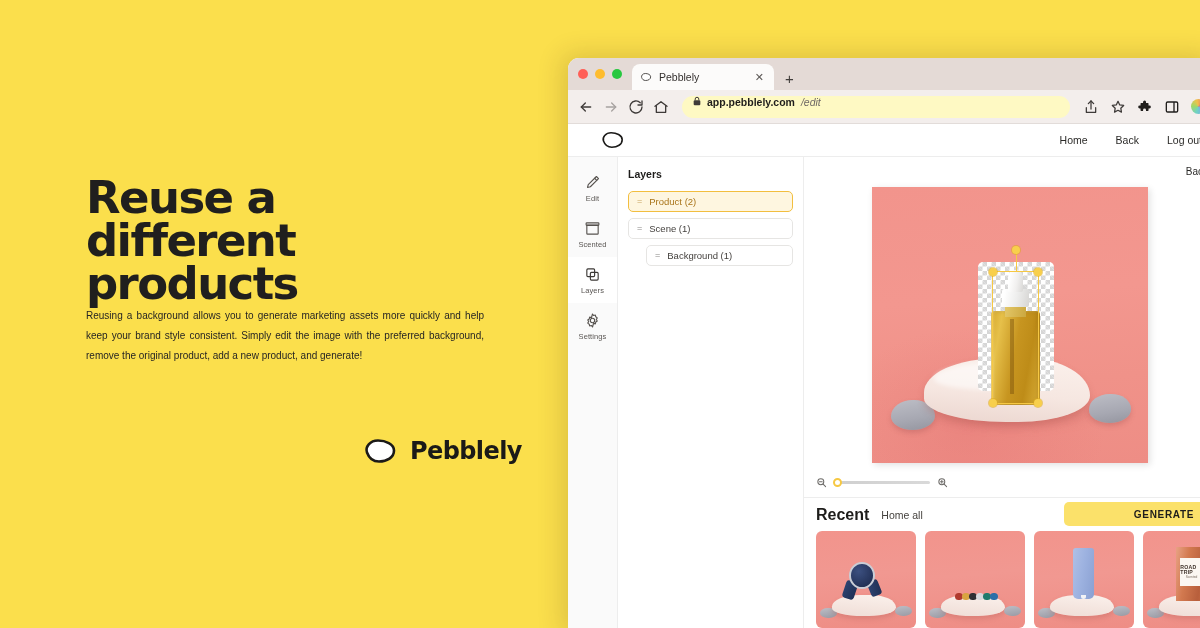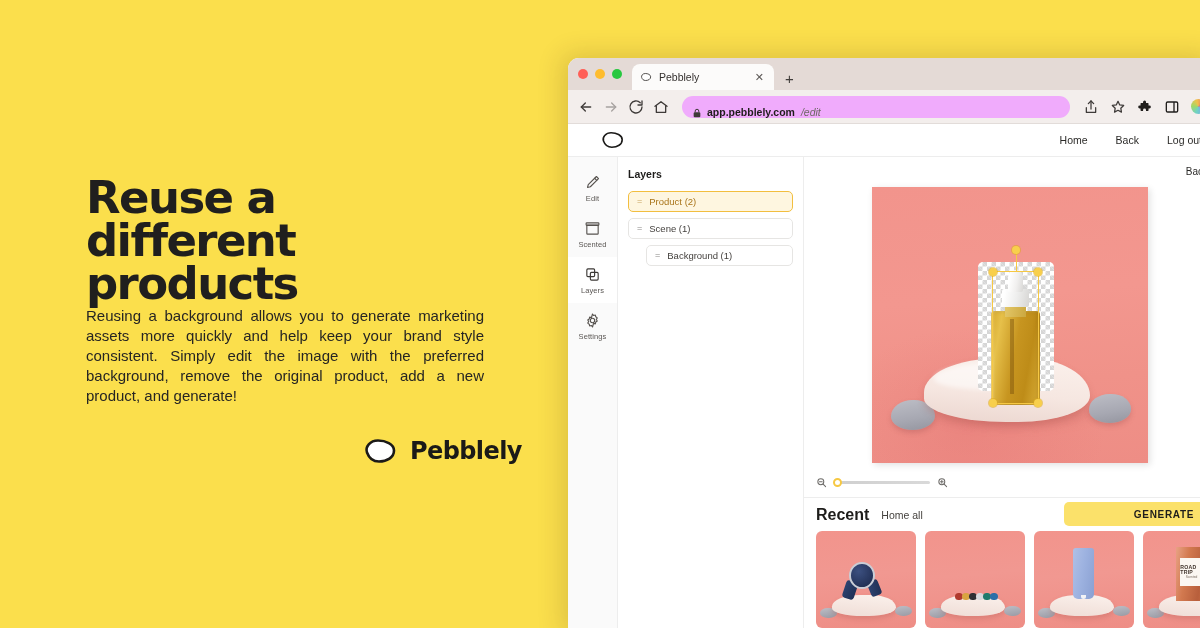--- a/index.html
+++ b/index.html
@@ -27,21 +27,21 @@
     color: #201F1E;
     letter-spacing: -1.6px;
     font-family: "DejaVu Sans", sans-serif;
     margin-top: 16px;
   }
   .headline span { display: block; }
   .subcopy {
     position: absolute;
     left: 86px; top: 306px;
     width: 398px;
-    font-size: 15px;
+    font-size: 10px;
     line-height: 20px;
     color: #262523;
     text-align: justify;
     font-family: "Liberation Sans", sans-serif;
   }
   .brand {
     position: absolute;
     left: 362px; top: 437px;
     display: flex; align-items: center; gap: 12px;
   }
@@ -96,23 +96,23 @@
     display: flex; align-items: center;
     padding: 0 10px;
     gap: 9px;
     border-bottom: 1px solid #E2DCD9;
   }
   .nav-ico { width: 16px; height: 16px; color: #3f3b39; flex: 0 0 auto; }
   .nav-ico.dim { opacity: 0.42; }
   .omnibox {
     flex: 1 1 auto;
     height: 22px;
-    background: #f0abfc;
+    background: #fef9c3;
     border-radius: 11px;
-    display: flex; align-items: flex-end;
+    display: flex; align-items: flex-start;
     gap: 6px;
     padding: 0 11px;
     font-size: 10.5px;
     color: #1f1d1b;
     margin: 0 4px;
   }
   .omnibox .lock { width: 8px; height: 10px; flex: 0 0 auto; }
   .url-host { font-weight: 600; }
   .url-path { color: #6d6764; font-style: italic; }
   .tb-right { display: flex; align-items: center; gap: 11px; flex: 0 0 auto; }

